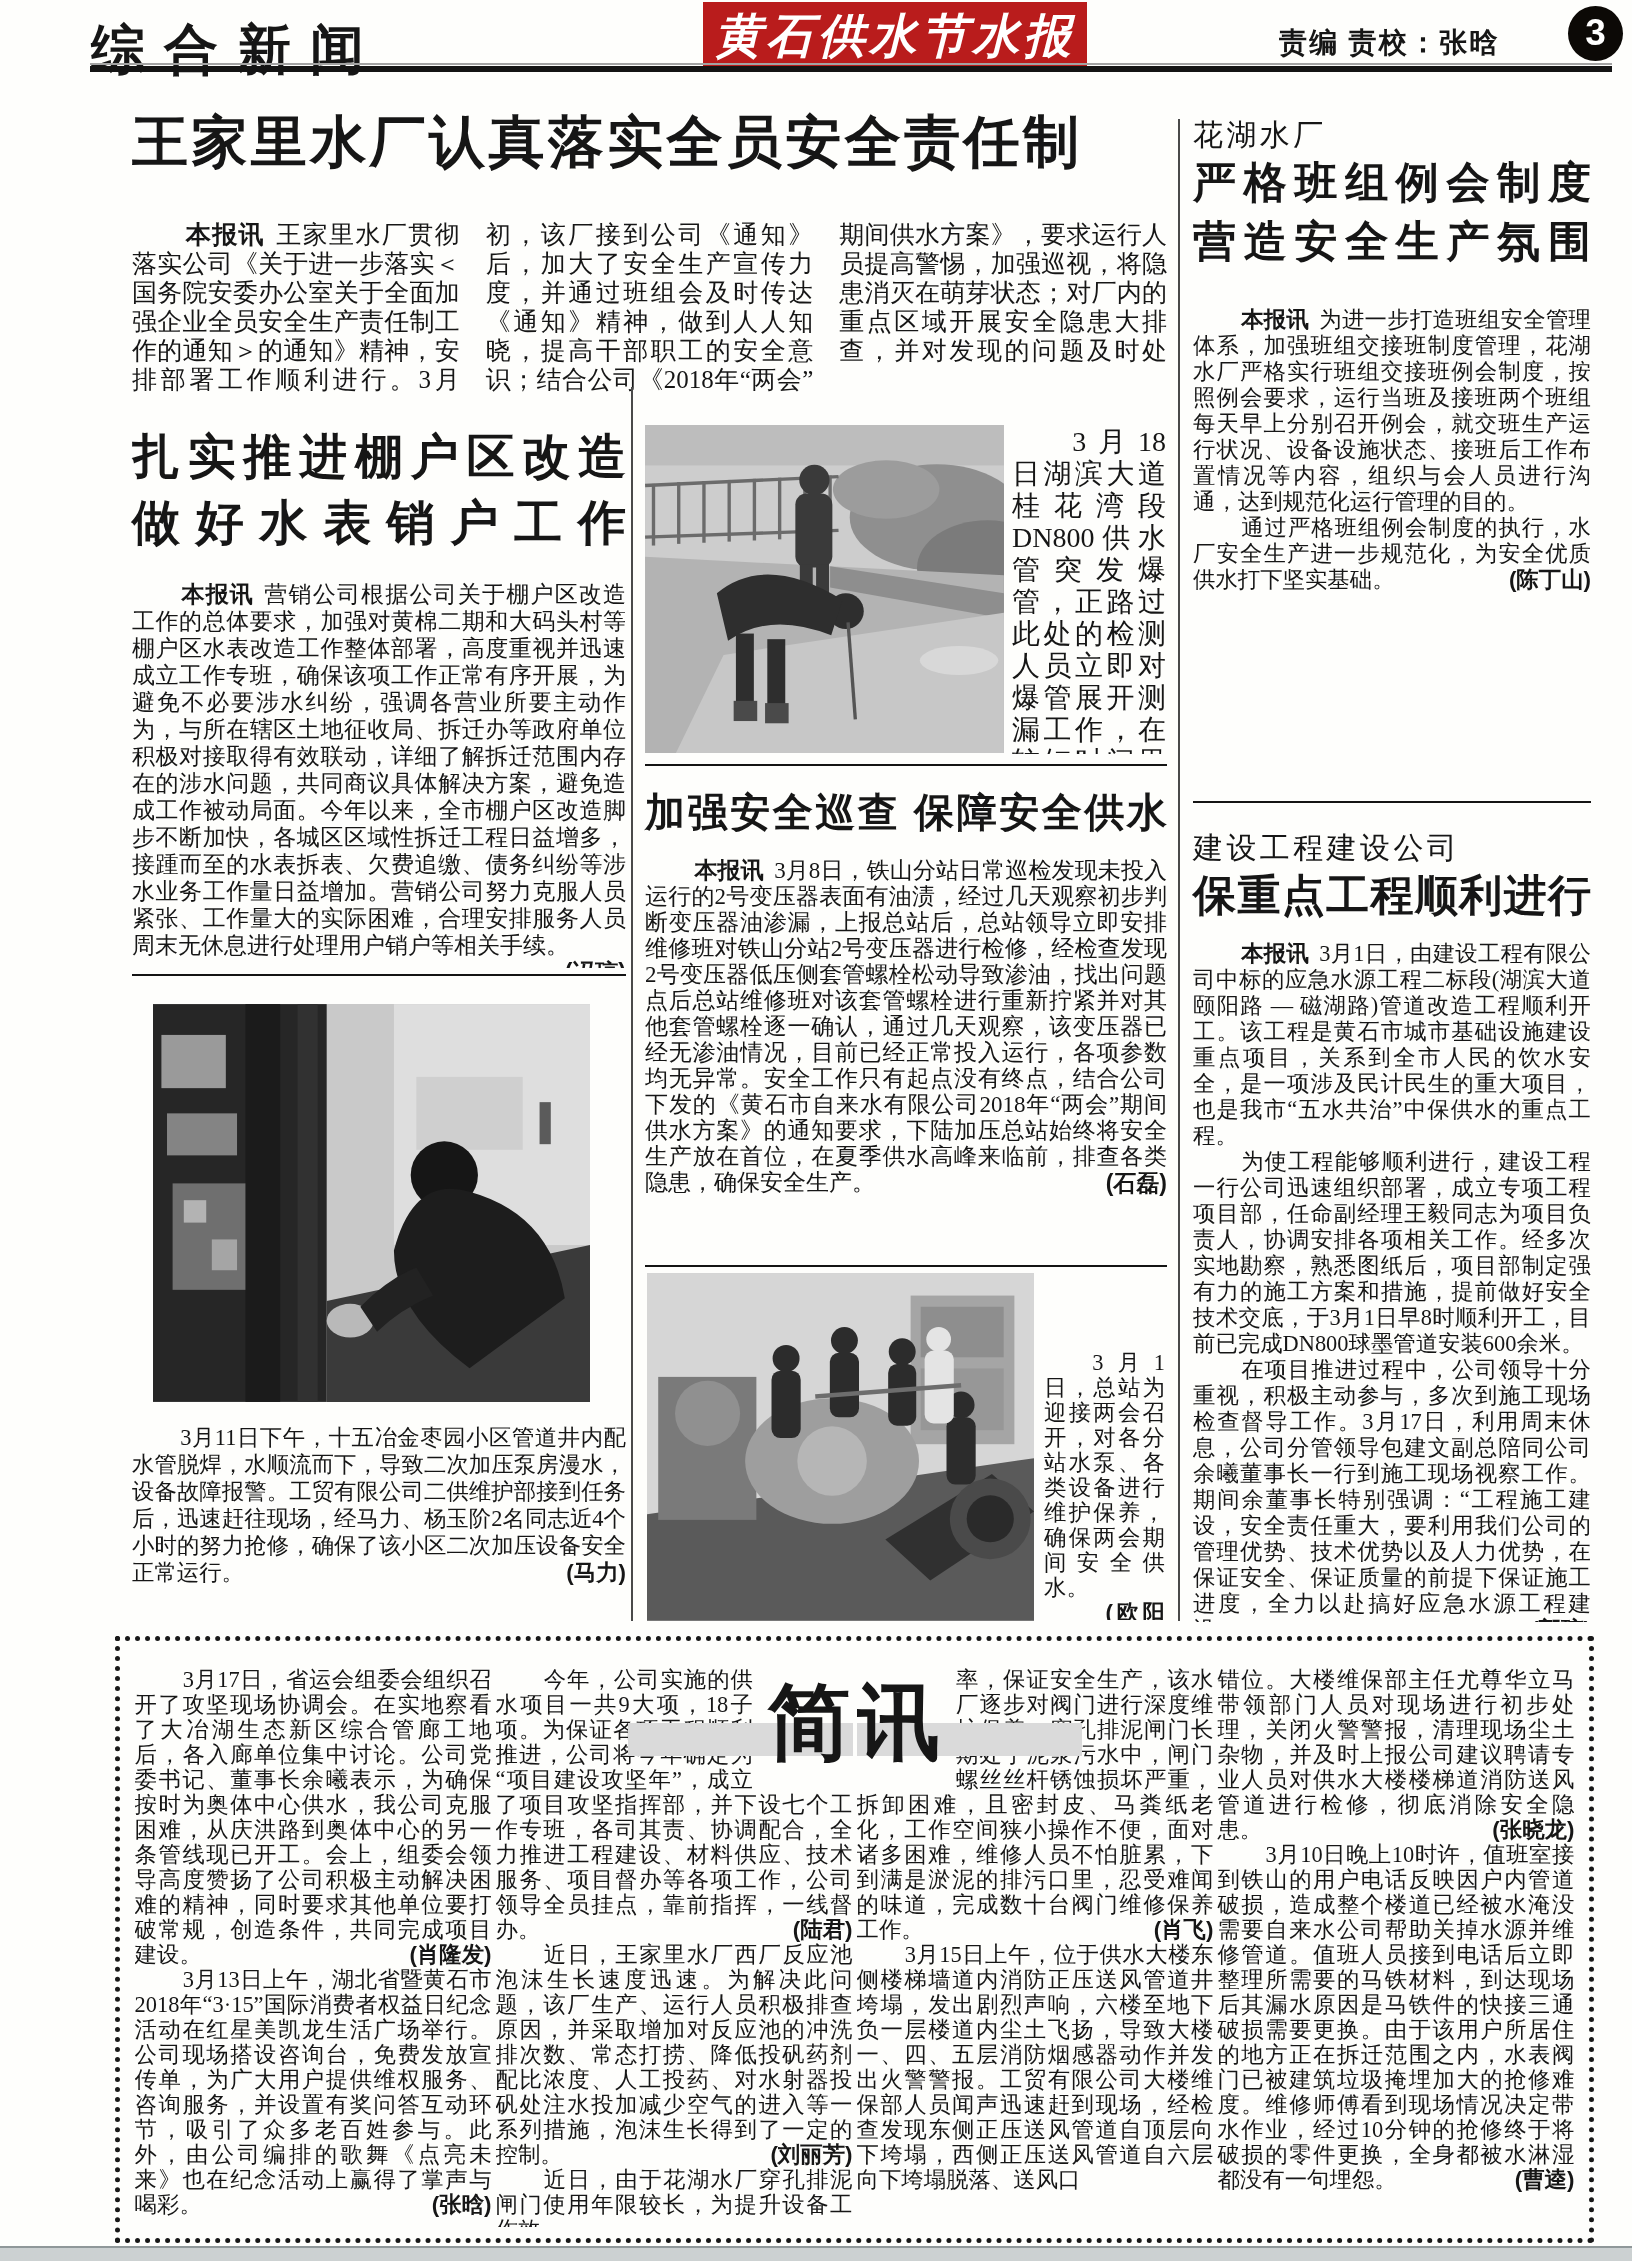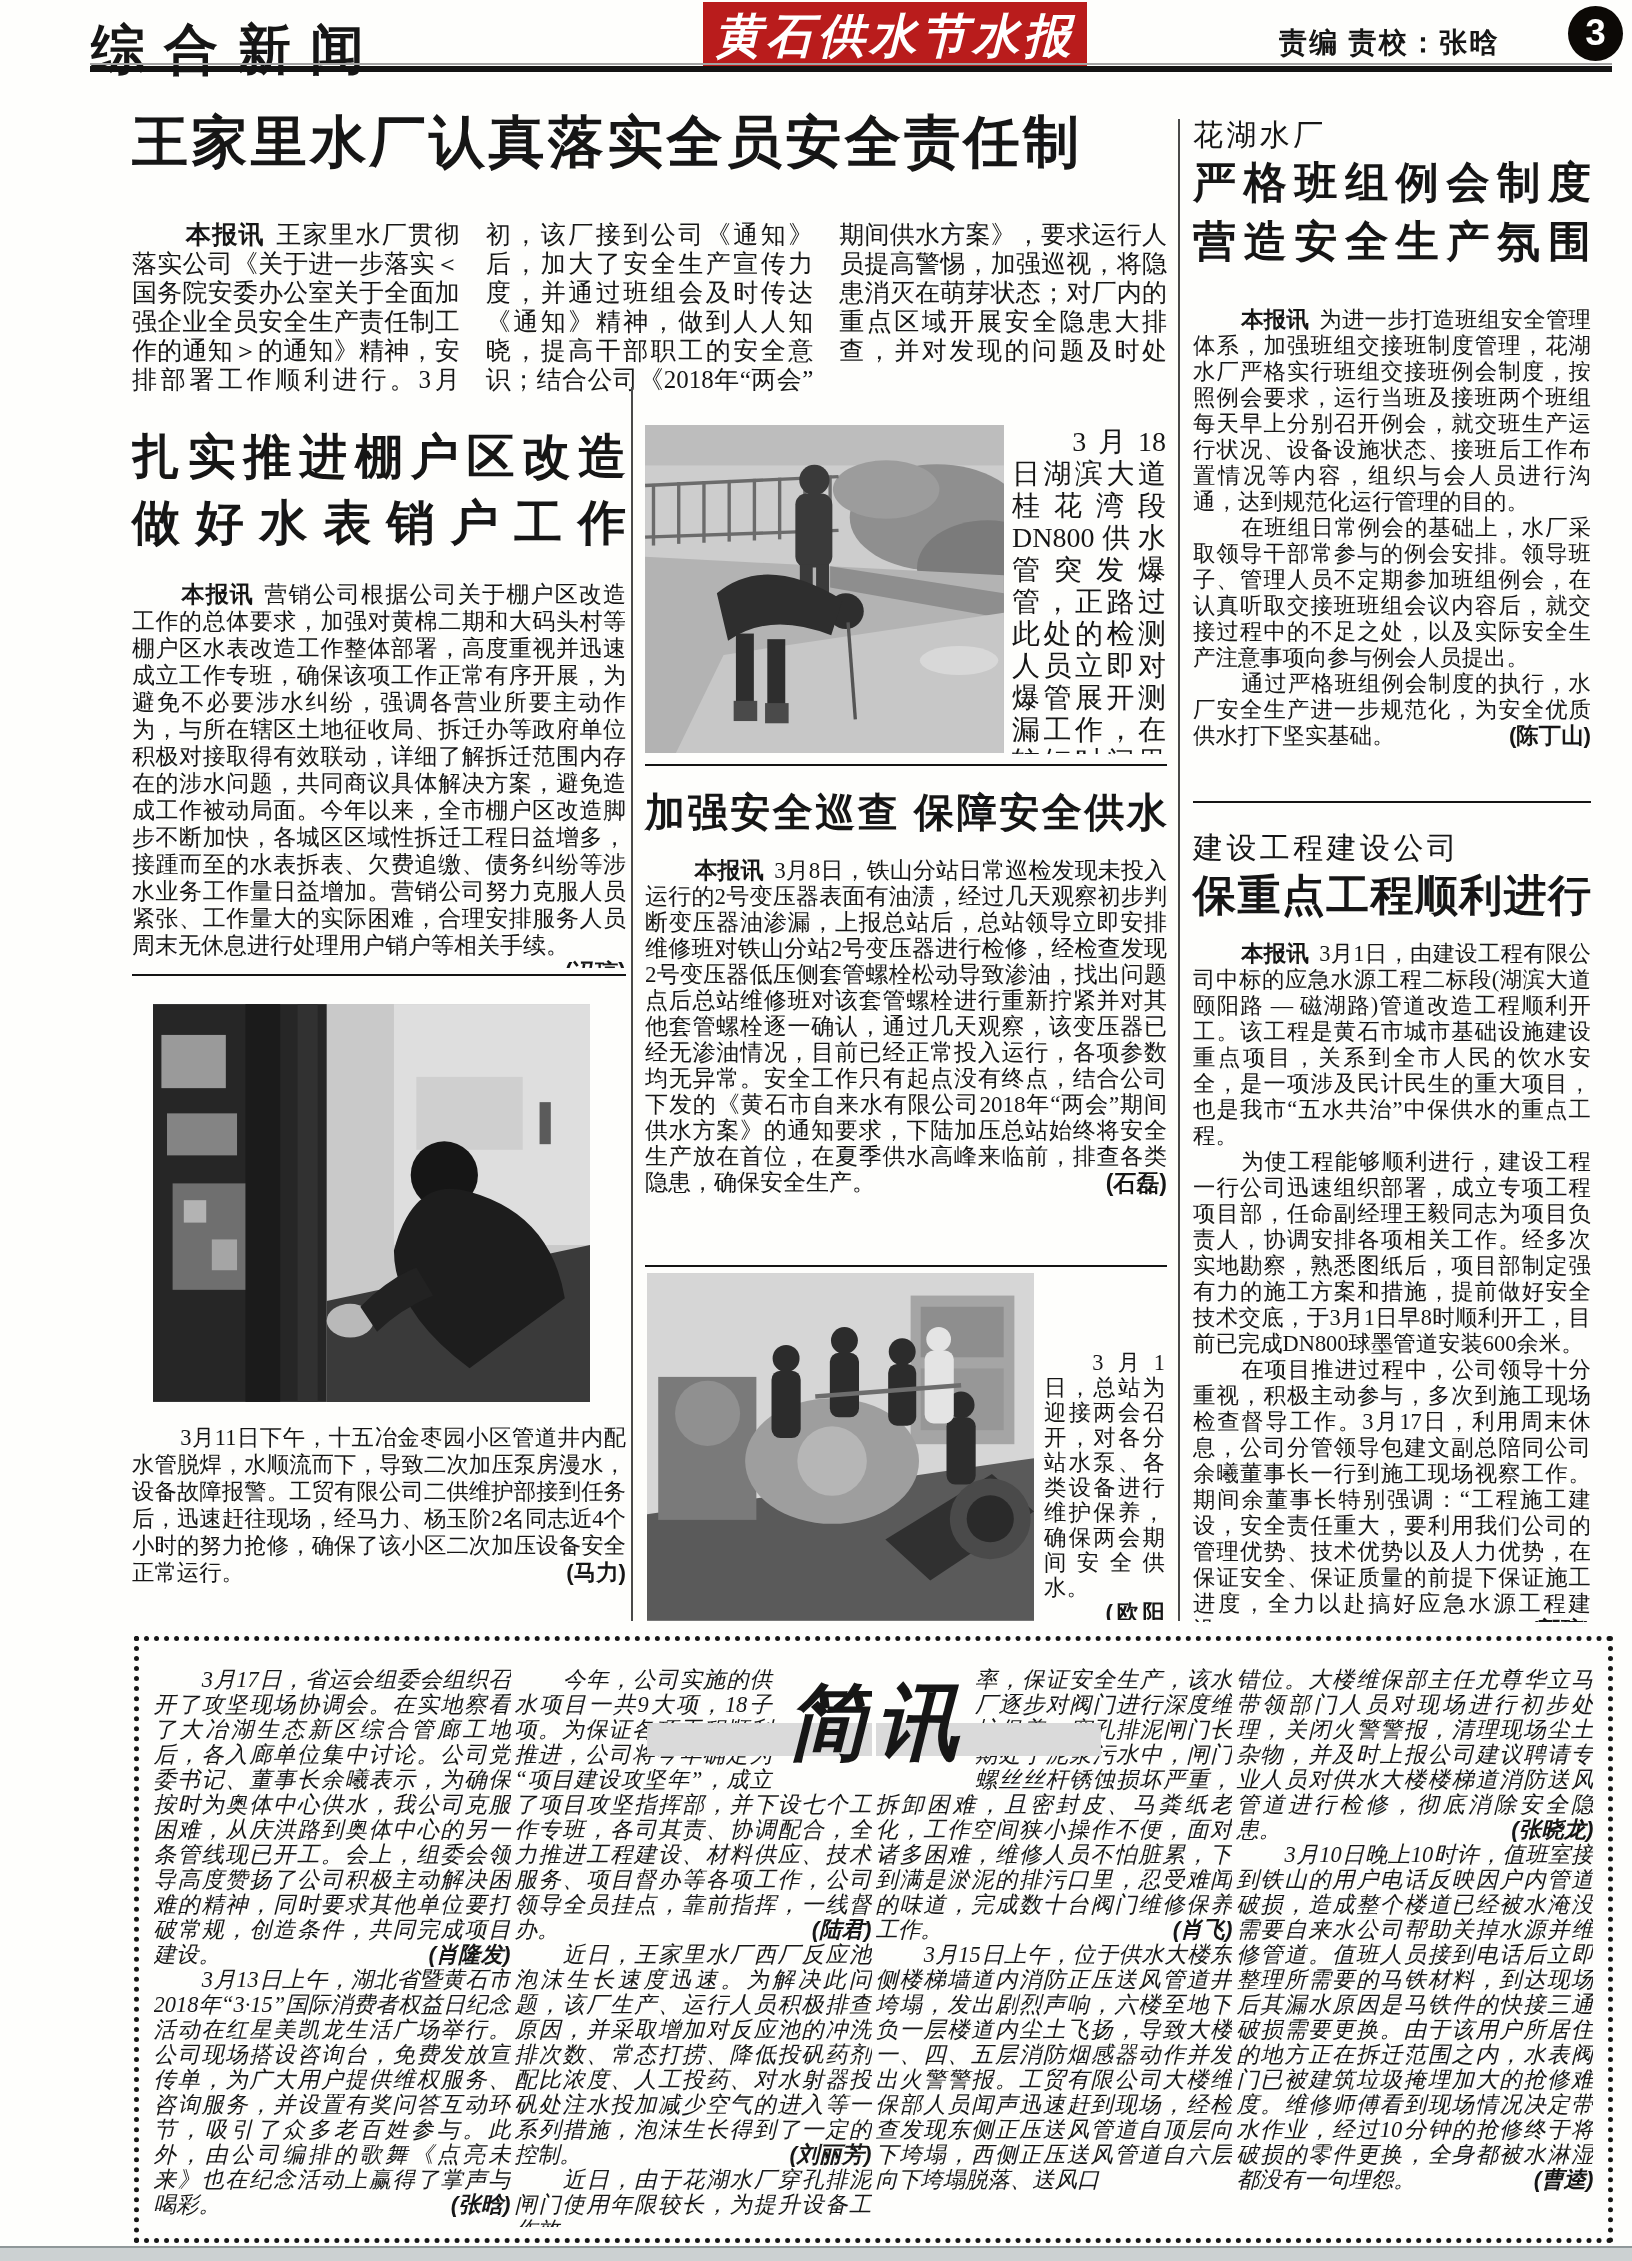--- a/index.html
+++ b/index.html
@@ -39,22 +39,22 @@
   .a3-body{font-size:23px;line-height:26px;}
   .ra-body{font-size:22.4px;line-height:26px;}
 
   .cap{font-size:28px;line-height:32px;text-align:justify;overflow:hidden;}
   .cap p{margin:0;text-indent:2.15em;}
 
   .photo{overflow:hidden;background:#cfcfcf;}
   .photo svg{display:block;}
 
   
-  .briefs-box{left:134px;top:1636px;width:1479px;height:607px;border:5px dotted #181818;
-              box-sizing:border-box;padding:26px 14.6px 11.2px 14.6px;display:flex;gap:4px;font-style:italic;}
+  .briefs-box{left:115px;top:1636px;width:1479px;height:607px;border:5px dotted #181818;
+              box-sizing:border-box;padding:26px 14.6px 11.2px 14.6px;display:flex;gap:4px;}
   .bcol{flex:1 1 0;font-size:22.4px;line-height:25px;text-align:justify;overflow:hidden;}
   .bcol p{margin:0;text-indent:2.15em;}
   .bcol p.cont{text-indent:0;}
   .btitle{position:relative;width:85px;height:118px;}
   .btitle .band{position:absolute;top:56px;height:33px;background:#dadada;z-index:0;}
   .btitle .char{position:relative;z-index:1;font-family:"Liberation Sans","DejaVu Sans",sans-serif;
                 font-weight:900;font-size:83px;line-height:112px;}
   .f-right{float:right;margin:0 0 5.6px 14.6px;}
   .f-left{float:left;margin:0 14.6px 5.6px 0;}
 
@@ -204,21 +204,20 @@
     <p><span>3月1日，总站为迎接两会召开，对各分站水泵、各类设备进行维护保养，确保两会期间安全供水。</span><span class="sig">(欧阳庆)</span></p>
   </div>
 
   <div class="abs sans t-right jline" style="left:1193px;top:153px;width:398px;">
     <div>严格班组例会制度</div>
     <div>营造安全生产氛围</div>
   </div>
   <div class="abs kicker" style="left:1193px;top:115px;width:398px;">花湖水厂</div>
   <div class="abs bt ra-body" style="left:1193px;top:307px;width:398px;max-height:477px;">
     <p><span class="lead">本报讯</span><span>为进一步打造班组安全管理体系，加强班组交接班制度管理，花湖水厂严格实行班组交接班例会制度，按照例会要求，运行当班及接班两个班组每天早上分别召开例会，就交班生产运行状况、设备设施状态、接班后工作布置情况等内容，组织与会人员进行沟通，达到规范化运行管理的目的。</span></p>
-    <p><span>在班组日常例会的基础上，水厂采取领导干部常参与的例会安排。领导班子、管理人员不定期参加班组例会，在认真听取交接班班组会议内容后，就交接过程中的不足之处，以及实际安全生产注意事项向参与例会人员提出。</span></p>
     <p><span>通过严格班组例会制度的执行，水厂安全生产进一步规范化，为安全优质供水打下坚实基础。</span><span class="sig">(陈丁山)</span></p>
   </div>
   <div class="abs rule" style="left:1193px;top:801px;width:398px;height:1.7px;"></div>
 
   <div class="abs kicker" style="left:1193px;top:828px;width:398px;">建设工程建设公司</div>
   <div class="abs sans t-right jline" style="left:1193px;top:866px;width:398px;">保重点工程顺利进行</div>
   <div class="abs bt ra-body" style="left:1193px;top:941px;width:398px;max-height:681px;">
     <p><span class="lead">本报讯</span><span>3月1日，由建设工程有限公司中标的应急水源工程二标段(湖滨大道颐阳路 — 磁湖路)管道改造工程顺利开工。该工程是黄石市城市基础设施建设重点项目，关系到全市人民的饮水安全，是一项涉及民计民生的重大项目，也是我市“五水共治”中保供水的重点工程。</span></p>
     <p><span>为使工程能够顺利进行，建设工程一行公司迅速组织部署，成立专项工程项目部，任命副经理王毅同志为项目负责人，协调安排各项相关工作。经多次实地勘察，熟悉图纸后，项目部制定强有力的施工方案和措施，提前做好安全技术交底，于3月1日早8时顺利开工，目前已完成DN800球墨管道安装600余米。</span></p>
     <p><span>在项目推进过程中，公司领导十分重视，积极主动参与，多次到施工现场检查督导工作。3月17日，利用周末休息，公司分管领导包建文副总陪同公司余曦董事长一行到施工现场视察工作。期间余董事长特别强调：“工程施工建设，安全责任重大，要利用我们公司的管理优势、技术优势以及人力优势，在保证安全、保证质量的前提下保证施工进度，全力以赴搞好应急水源工程建设。”</span><span class="sig">(郭琼)</span></p>

